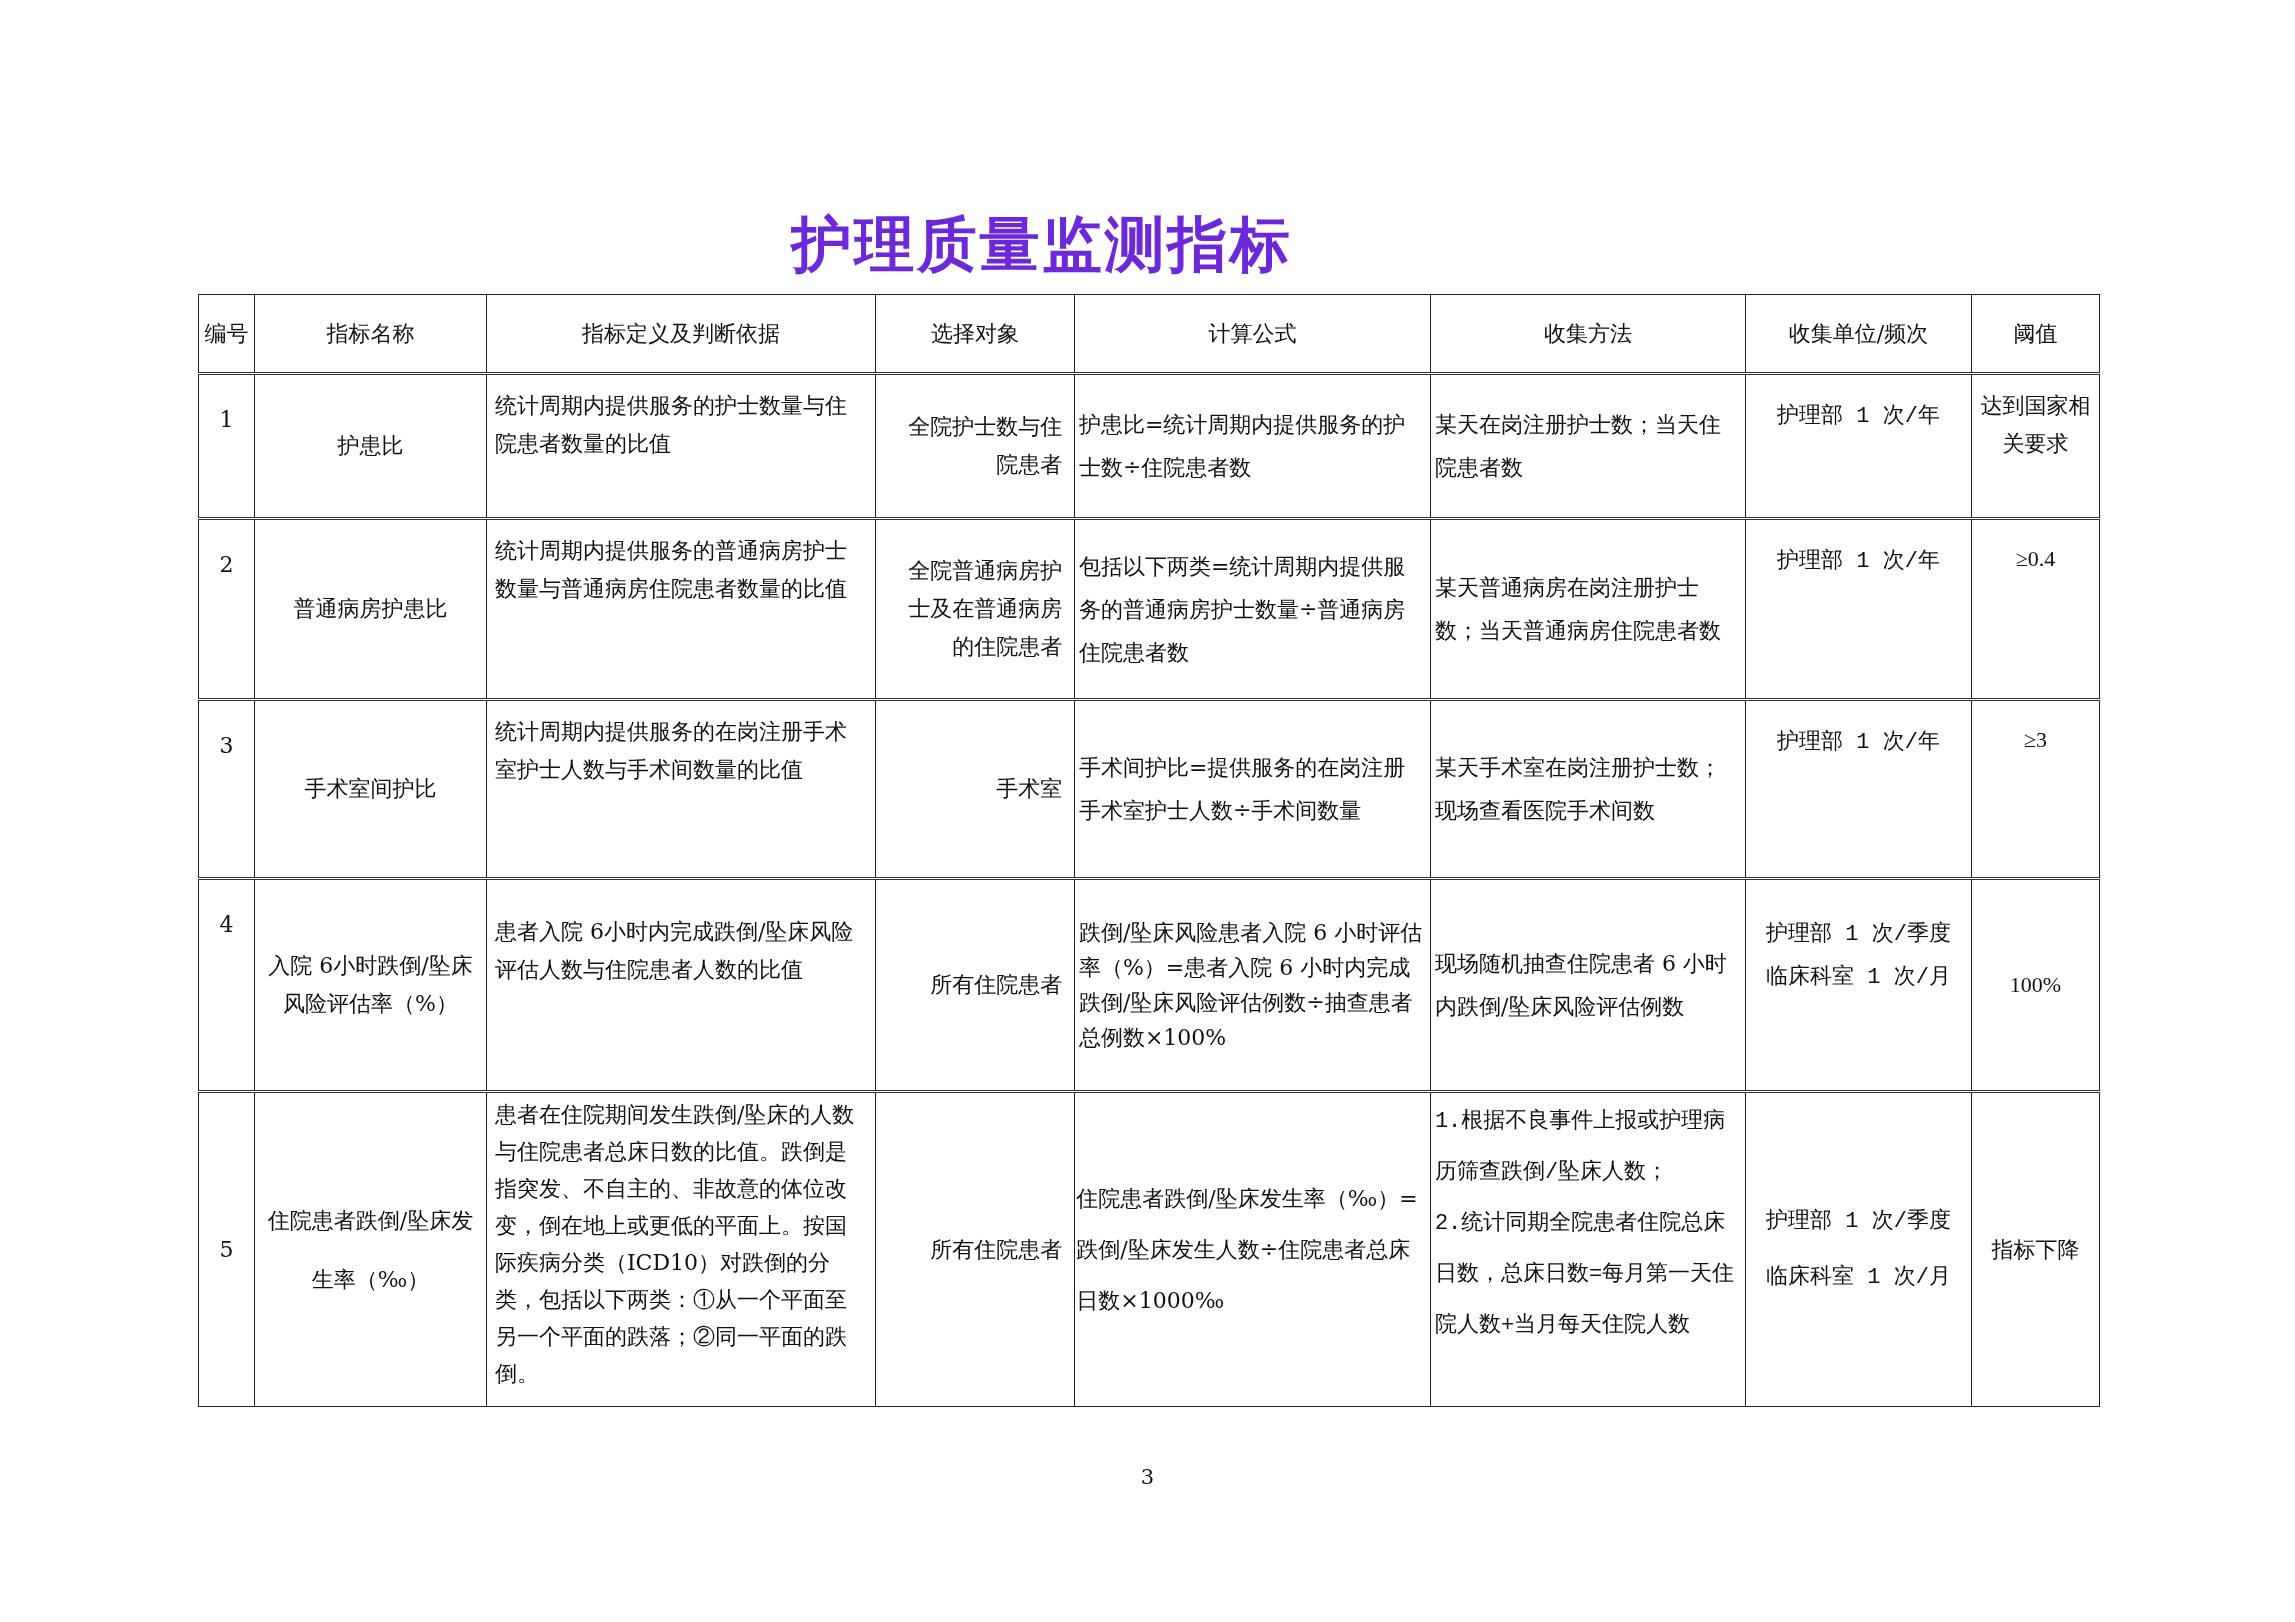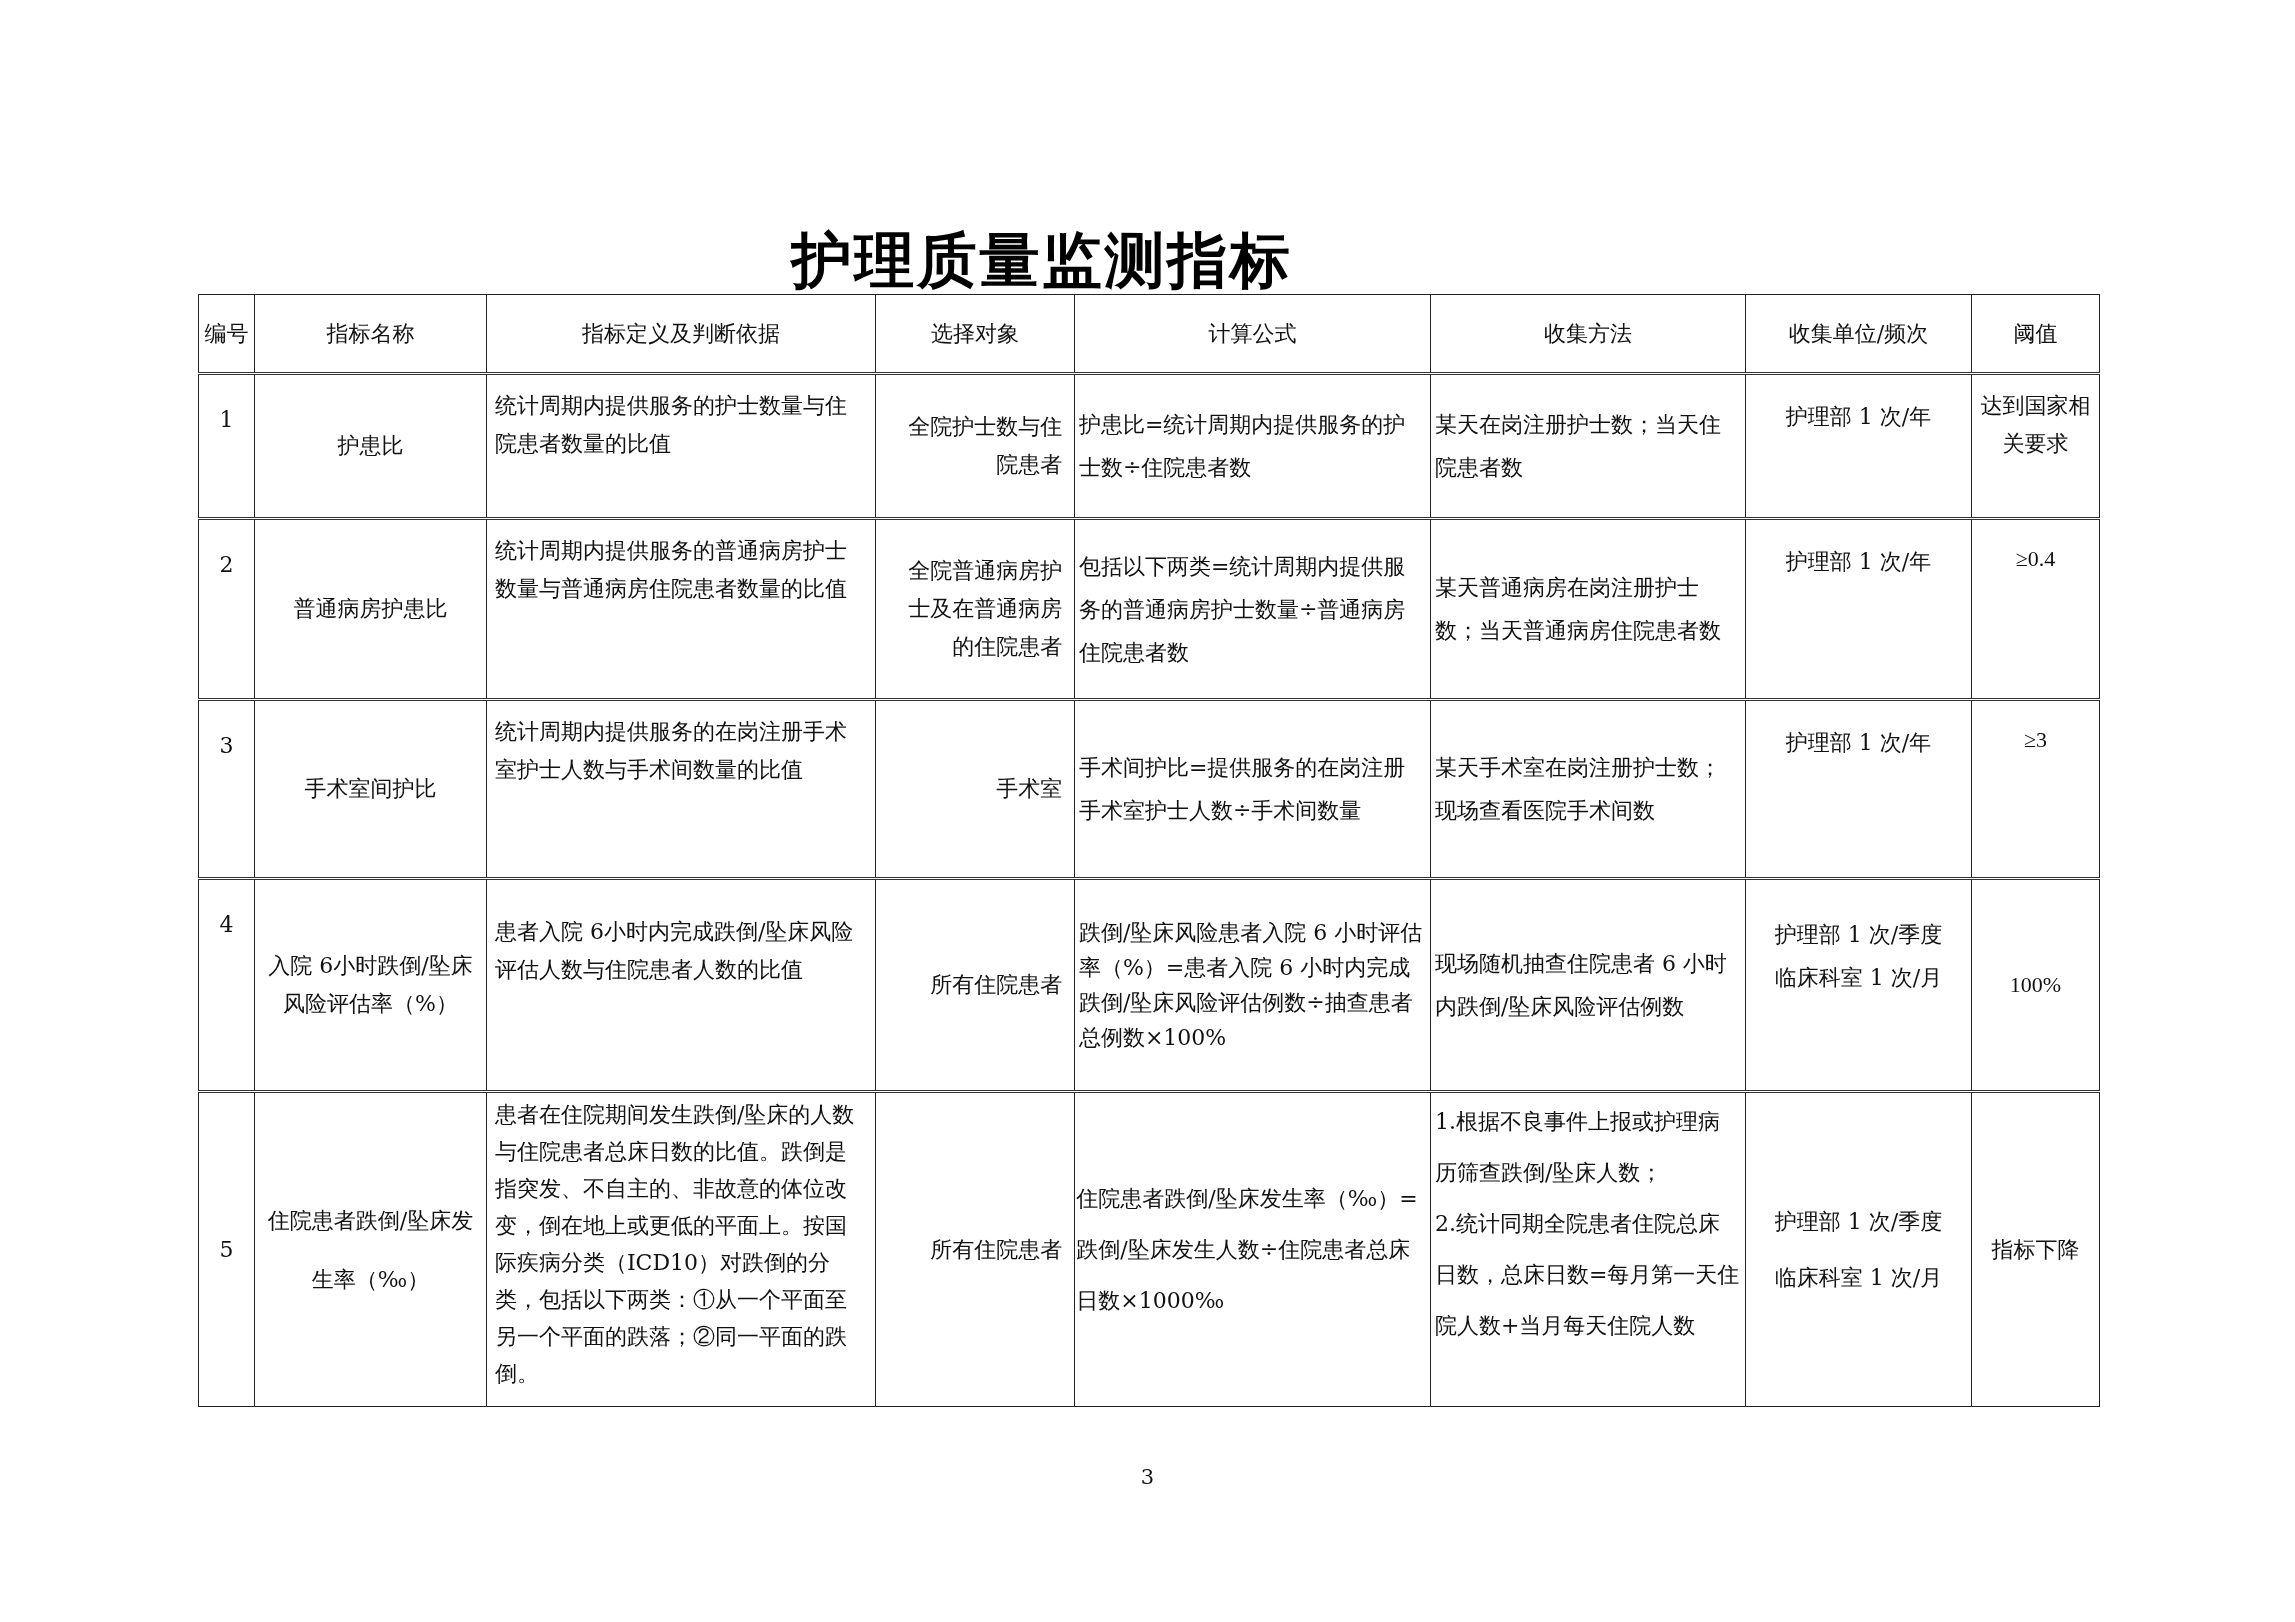--- a/index.html
+++ b/index.html
@@ -1,38 +1,38 @@
 <!DOCTYPE html>
 <html style="font-size:10.5px"><head>
 <meta charset="utf-8">
 <style>
   html, body { margin: 0; padding: 0; background: #ffffff; }
   body { width: 2295px; height: 1623px; position: relative; overflow: hidden;
          font-family: "DejaVu Serif", "Liberation Serif", serif; color: #111; }
   .title { position: absolute; left: 0; width: 2084px; top: 208px; text-align: center;
            font-family: "DejaVu Sans", "Liberation Sans", sans-serif; font-weight: bold;
-           font-size: 60px; letter-spacing: 2.6px; line-height: 72px; color: #000000; margin-top: 16px; }
+           font-size: 60px; letter-spacing: 2.6px; line-height: 72px; color: #6d28d9; }
   table.grid { position: absolute; left: 198px; top: 294px; border-collapse: collapse;
                table-layout: fixed; width: 1900px; border-radius: 10px; }
   table.grid td, table.grid th { border: 1.3px solid #222; vertical-align: top; padding: 0;
                font-weight: normal; font-size: 22px; line-height: 38px; }
   table.grid tr.row-sep td { border-top: 3.3px double #333; }
   table.grid thead th { height: 77px; vertical-align: middle; text-align: center; }
   .c-no { text-align: center; }
   .c-no span { display: block; margin-top: 26px; }
   .c-name { text-align: center; vertical-align: middle !important; padding: 0 11.8px !important; }
   .c-def { padding: 11.8px 7.9px 0 7.9px !important; margin-left: 12px; }
   .c-target { text-align: right; vertical-align: middle !important; padding: 0 11.8px !important; }
   .c-formula { padding: 0 3.9px !important; vertical-align: middle !important; line-height: 43px !important; }
   .c-method { padding: 0 3.9px !important; vertical-align: middle !important; line-height: 43px !important; }
   .c-unit { text-align: center; padding: 19.6px 5.2px 0 5.2px !important; line-height: 43px !important; }
   .c-thr { text-align: center; padding: 19.6px 5.2px 0 5.2px !important; font-family: Liberation Serif, serif; }
   .top { vertical-align: top !important; }
   .mid { vertical-align: middle !important; }
-  .line { display: block; }
+  .line { display: block; font-family: Liberation Mono, monospace; }
   .page-no { position: absolute; left: 0; width: 2295px; top: 1464px; text-align: center;
              font-size: 21px; line-height: 26px; }
 </style>
 </head>
 <body>
 
 <div class="title">护理质量监测指标</div>
 
 <table class="grid">
   <colgroup>

